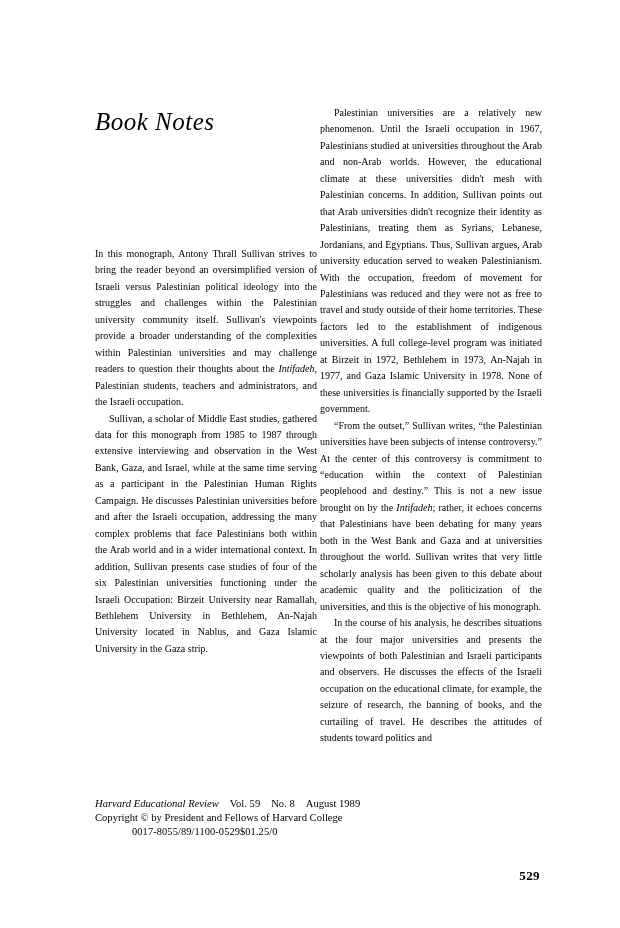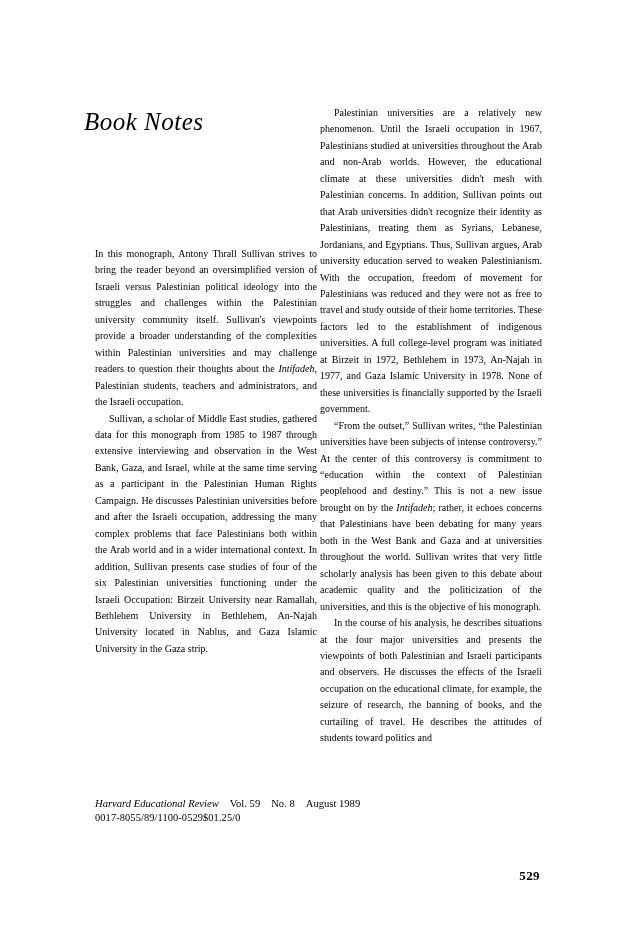--- a/index.html
+++ b/index.html
@@ -18,21 +18,21 @@
   #page {
     position: absolute;
     left: 0; top: 0;
     width: 620px;
     height: 928px;
   }
 
   
   #title {
     position: absolute;
-    left: 84px;
+    left: 95px;
     top: 108px;
     font-style: italic;
     font-size: 25px;
     letter-spacing: 0.5px;
     white-space: nowrap;
   }
 
   
   .column {
     position: absolute;
@@ -72,21 +72,21 @@
   #footer {
     position: absolute;
     left: 95px;
     top: 797px;
     width: 440px;
     font-size: 10.6px;
     line-height: 14.2px;
   }
   #footer .line { white-space: nowrap; }
   #footer .sp { display: inline-block; width: 11px; }
-  #issn { font-size: 10.4px; letter-spacing: 0.1px; }
+  #issn { font-size: 10.4px; letter-spacing: 0.1px; margin-left: 37px; }
 
   #folio {
     position: absolute;
     right: 80px;
     top: 868px;
     font-size: 13px;
     font-weight: bold;
     letter-spacing: 0.4px;
   }
 </style>
@@ -111,18 +111,19 @@
   <div class="column" id="col-right">
     <p class="para"><span>Palestinian universities are a relatively new phenomenon. Until the Israeli occupation in 1967, Palestinians studied at universities throughout the Arab and non-Arab worlds. However, the educational climate at these universities didn't mesh with Palestinian concerns. In addition, Sullivan points out that Arab universities didn't recognize their identity as Palestinians, treating them as Syrians, Lebanese, Jordanians, and Egyptians. Thus, Sullivan argues, Arab university education served to weaken Palestinianism. With the occupation, freedom of movement for Palestinians was reduced and they were not as free to travel and study outside of their home territories. These factors led to the establishment of indigenous universities. A full college-level program was initiated at Birzeit in 1972, Bethlehem in 1973, An-Najah in 1977, and Gaza Islamic University in 1978. None of these universities is financially supported by the Israeli government.</span></p>
 
     <p class="para"><span>“From the outset,” Sullivan writes, “the Palestinian universities have been subjects of intense controversy.” At the center of this controversy is commitment to “education within the context of Palestinian peoplehood and destiny.” This is not a new issue brought on by the </span><span class="ital">Intifadeh</span><span>; rather, it echoes concerns that Palestinians have been debating for many years both in the West Bank and Gaza and at universities throughout the world. Sullivan writes that very little scholarly analysis has been given to this debate about academic quality and the politicization of the universities, and this is the objective of his monograph.</span></p>
 
     <p class="para"><span>In the course of his analysis, he describes situations at the four major universities and presents the viewpoints of both Palestinian and Israeli participants and observers. He discusses the effects of the Israeli occupation on the educational climate, for example, the seizure of research, the banning of books, and the curtailing of travel. He describes the attitudes of students toward politics and</span></p>
   </div>
 
   <div id="footer">
     <div class="line"><span class="ital">Harvard Educational Review</span><span class="sp"></span><span>Vol. 59</span><span class="sp"></span><span>No. 8</span><span class="sp"></span><span>August 1989</span></div>
+    <div class="line">Copyright © by President and Fellows of Harvard College</div>
     <div class="line" id="issn">0017-8055/89/1100-0529$01.25/0</div>
   </div>
 
   <div id="folio">529</div>
 
 </div>
 
 </body></html>

